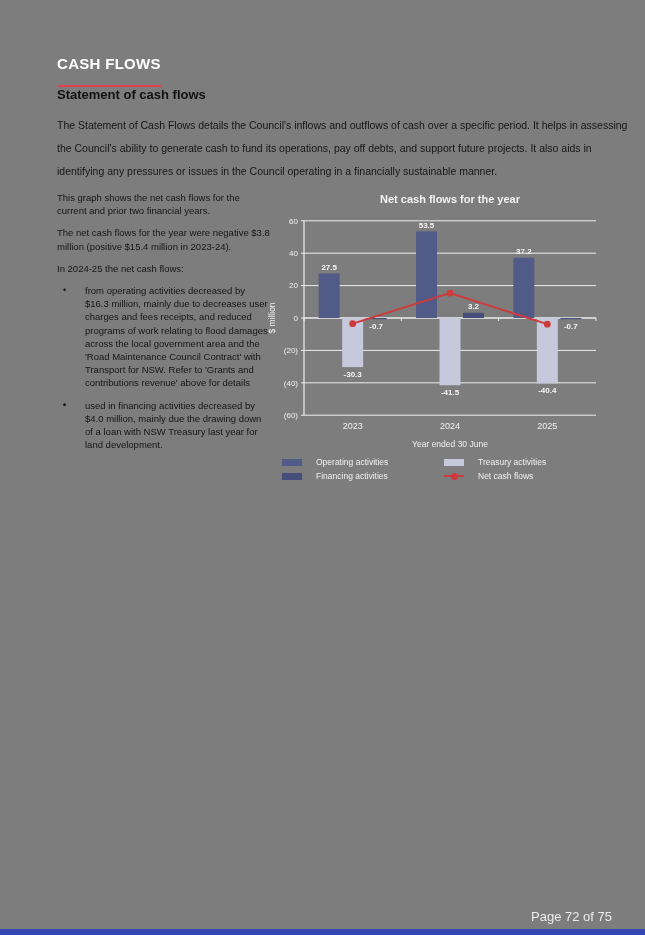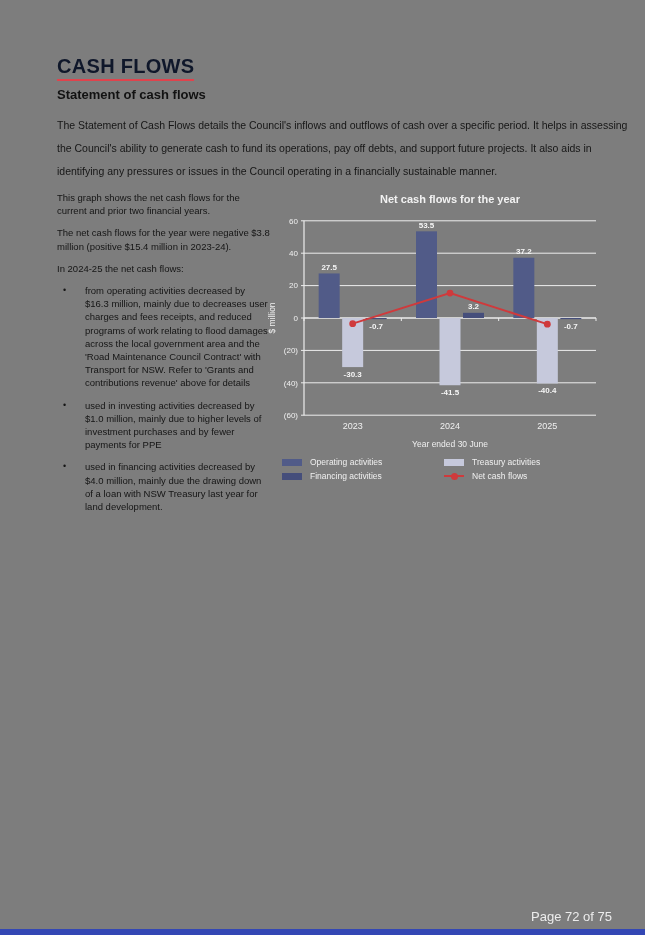--- a/index.html
+++ b/index.html
@@ -3,22 +3,22 @@
 <meta charset="utf-8">
 <style>
   * { margin:0; padding:0; box-sizing:border-box; }
   body { background:#5f5f5f; font-family:"Liberation Sans", sans-serif; }
   .page {
     position:relative; width:645px; height:935px; margin:0 auto;
     background:#7d7d7d; overflow:hidden;
   }
   .h1 {
     position:absolute; left:57px; top:55px;
-    font-size:20px; font-weight:bold; letter-spacing:.3px;
-    color:#0f172a; border-bottom:2.5px solid #e0434d; padding-bottom:1px;
+    font-size:15px; font-weight:bold; letter-spacing:.3px;
+    color:#ffffff; border-bottom:2.5px solid #e0434d; padding-bottom:13px;
     display:inline-block;
   }
   .h2 {
     position:absolute; left:57px; top:87px;
     font-size:13px; font-weight:bold; color:#121212;
   }
   .intro {
     position:absolute; left:57px; top:114px; width:578px;
     font-size:10.5px; line-height:23px; color:#161616;
   }
@@ -37,21 +37,21 @@
   }
   #chart-svg { position:absolute; left:0; top:16px; }
   .tick-label { font-size:8px; fill:#f0f0f0; font-family:"Liberation Sans", sans-serif; }
   .bar-label  { font-size:8px; font-weight:bold; fill:#f5f5f5; font-family:"Liberation Sans", sans-serif; }
   .cat-label  { font-size:9px; fill:#f0f0f0; font-family:"Liberation Sans", sans-serif; }
   .axis-title { font-size:8.5px; fill:#f0f0f0; font-family:"Liberation Sans", sans-serif; }
   .legend {
     position:absolute; left:16px; top:264px; width:330px;
     display:grid; grid-template-columns:162px auto; row-gap:4px;
   }
-  .legend-item { display:flex; align-items:center; gap:8px; font-size:8.5px; color:#f0f0f0; }
+  .legend-item { display:flex; align-items:center; gap:14px; font-size:8.5px; color:#f0f0f0; }
   .sw { width:20px; height:7px; display:inline-block; flex:0 0 auto; }
   .line-swatch { width:20px; height:2px; position:relative; display:inline-block; flex:0 0 auto; }
   .line-swatch .dot { position:absolute; left:6.5px; top:-2.5px; width:7px; height:7px; border-radius:50%; }
   .page-footer {
     position:absolute; right:33px; bottom:11px;
     font-size:13px; color:#ececec;
   }
   .bottom-bar { position:absolute; left:0; right:0; bottom:0; height:6px; background:#3347b4; }
 </style>
 </head>
@@ -67,21 +67,20 @@
     <p>This graph shows the net cash flows for the current and prior two financial years.</p>
     <p>The net cash flows for the year were negative $3.8 million (positive $15.4 million in 2023-24).</p>
     <p>In 2024-25 the net cash flows:</p>
     <ul>
       <li>
         <span class="bullet">•</span>
         <span>from operating activities decreased by $16.3 million, mainly due to decreases user charges and fees receipts, and reduced programs of work relating to flood damages across the local government area and the 'Road Maintenance Council Contract' with Transport for NSW. Refer to 'Grants and contributions revenue' above for details</span>
       </li>
       <li>
         <span class="bullet">•</span>
-        <span>used in investing activities decreased by $1.0 million, mainly due to higher levels of investment purchases and by fewer payments for PPE</span>
       </li>
       <li>
         <span class="bullet">•</span>
         <span>used in financing activities decreased by $4.0 million, mainly due the drawing down of a loan with NSW Treasury last year for land development.</span>
       </li>
     </ul>
   </div>
 
   <div class="chart-block">
     <div class="chart-title">Net cash flows for the year</div>

